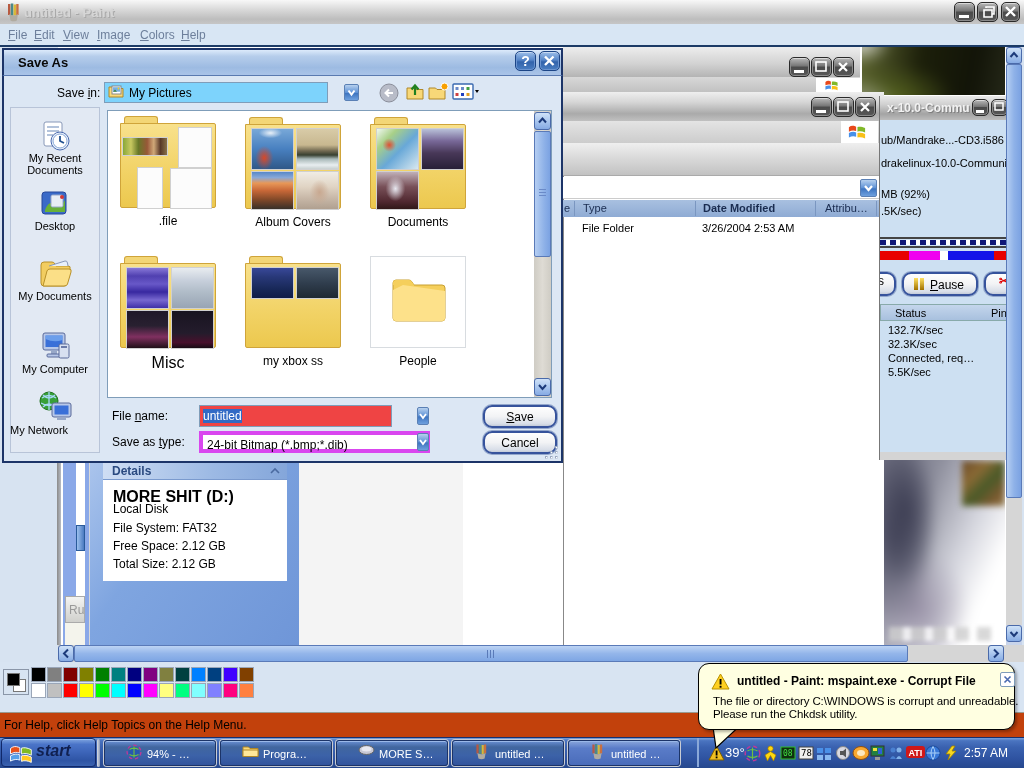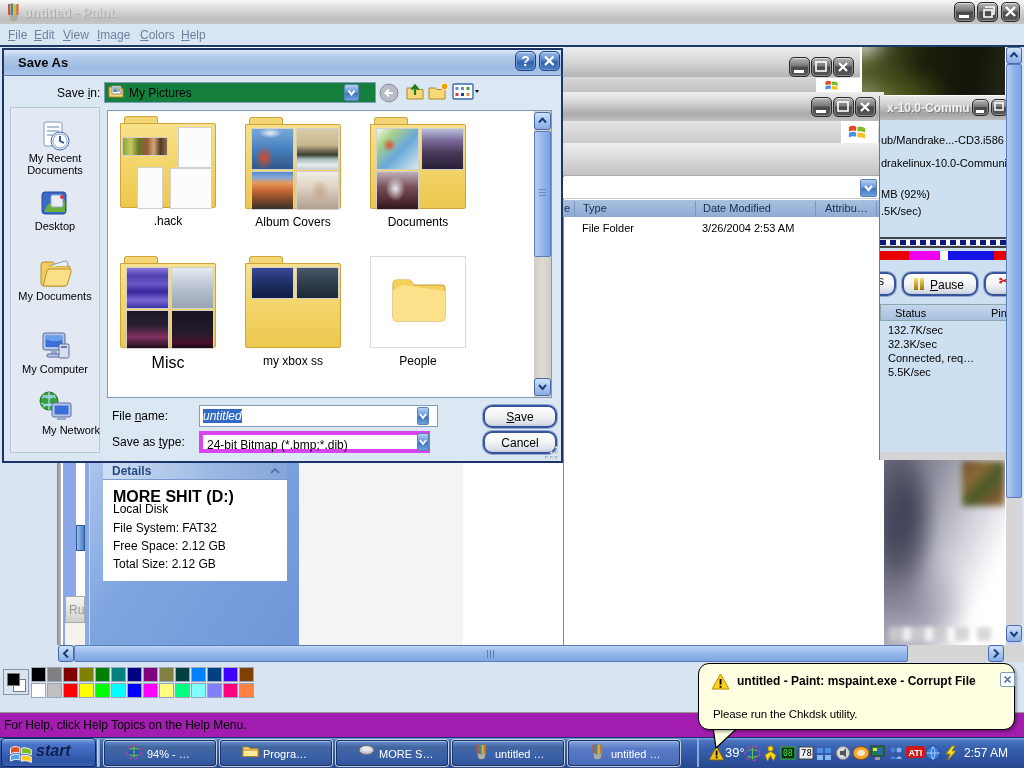--- a/index.html
+++ b/index.html
@@ -129,21 +129,21 @@
 <div class="a" style="left:563px;top:177px;width:321px;height:22px;background:#fff;border-bottom:1px solid #ccc;"></div>
 <div class="ca" style="left:860px;top:179px;width:17px;height:18px;">
     <svg width="15" height="16" viewBox="0 0 15 16">
       <path d="M4 6 L7.5 10 L11 6" fill="none" stroke="#fff" stroke-width="2.2"></path>
     </svg>
   </div>
 
 <div class="a" style="left:563px;top:200px;width:321px;height:17px;background:linear-gradient(180deg,#a8c0e0,#8fabd4);color:#1a2c50;">
   <span class="a" style="left:1px;top:2px;">e</span>
   <span class="a" style="left:20px;top:2px;">Type</span>
-  <span class="a" style="left:140px;top:2px;">Date Modified</span>
+  <span class="a" style="left:140px;top:2px;font-weight:bold;">Date Modified</span>
   <span class="a" style="left:262px;top:2px;">Attribu…</span>
   <div class="a" style="left:11px;top:1px;width:1px;height:15px;background:#7a96c0;"></div>
   <div class="a" style="left:132px;top:1px;width:1px;height:15px;background:#7a96c0;"></div>
   <div class="a" style="left:252px;top:1px;width:1px;height:15px;background:#7a96c0;"></div>
   <div class="a" style="left:313px;top:1px;width:1px;height:15px;background:#7a96c0;"></div>
 </div>
 <div class="a" style="left:582px;top:222px;">File Folder</div>
 <div class="a" style="left:702px;top:222px;">3/26/2004 2:53 AM</div>
 
 <div class="a" style="left:879px;top:96px;width:130px;height:364px;background:#cde0f2;border-left:1px solid #777;overflow:hidden;">
@@ -244,21 +244,21 @@
 <div class="a" style="left:2px;top:48px;width:561px;height:415px;background:#dce7f4;border:2px solid #1c3468;border-top:none;"></div>
 <div class="a" style="left:2px;top:48px;width:561px;height:28px;background:linear-gradient(180deg,#dceafb 0%,#b6cdeb 25%,#9dbbe2 70%,#aac4e8 100%);border:2px solid #1c3468;border-bottom:1px solid #5a7ab0;">
   <span class="a" style="left:14px;top:5px;font-size:13px;font-weight:bold;color:#0a0a0a;">Save As</span>
 </div>
 <div class="bb" style="left:515px;top:51px;font-size:14px;line-height:19px;">?</div>
 <div class="bb" style="left:539px;top:51px;"><svg width="19" height="18" viewBox="0 0 19 18">
       <path d="M5 4.5 L13.5 13 M13.5 4.5 L5 13" stroke="#fff" stroke-width="2.4"></path>
     </svg></div>
 
 <div class="a" style="left:57px;top:86px;font-size:12px;">Save <u>i</u>n:</div>
-<div class="a" style="left:104px;top:82px;width:272px;height:21px;background:#15803d;border:1px solid #7f9db9;">
+<div class="a" style="left:104px;top:82px;width:224px;height:21px;background:#7dd3fc;border:1px solid #7f9db9;">
   <span class="a" style="left:24px;top:3px;font-size:12px;">My Pictures</span>
 </div>
 <div class="a" style="left:108px;top:84px;" id="mypicicon"><svg width="17" height="15" viewBox="0 0 17 15">
       <path d="M1 3 L1 13 L15 13 L15 4.5 L7.5 4.5 L6 3 Z" fill="#f8d878" stroke="#b08828"></path>
       <rect x="4" y="2" width="9" height="8" fill="#fff" stroke="#888"></rect>
       <rect x="5" y="3.2" width="7" height="4.5" fill="#78b0e0"></rect>
       <path d="M5 7.7 L7 5.5 L9 7.7Z" fill="#408040"></path>
       <circle cx="10.5" cy="4.5" r=".9" fill="#f0d020"></circle>
     </svg></div>
 <div class="ca" style="left:344px;top:84px;width:15px;height:17px;">
@@ -322,34 +322,34 @@
       <rect x="22" y="16" width="6" height="2" fill="#6a7aa8"></rect>
     </svg></div>
 <div class="a" style="left:10px;top:363px;width:90px;text-align:center;font-size:11px;">My Computer</div>
 <div class="a" style="left:39px;top:391px;" id="pl5"><svg width="34" height="32" viewBox="0 0 34 32">
       <circle cx="10" cy="10" r="9" fill="#38a038" stroke="#207020"></circle>
       <path d="M3 7 Q10 2 17 7 M2 12 Q10 17 18 12 M10 1 L10 19 M4 4 Q10 10 16 4 M4 16 Q10 10 16 16" stroke="#a8d8f8" fill="none" stroke-width="1.3"></path>
       <rect x="13" y="12" width="19" height="14" rx="2" fill="#b8c8e8" stroke="#5a6a9a"></rect>
       <rect x="15.5" y="14.5" width="14" height="9" fill="#3a70d8"></rect>
       <rect x="18" y="26" width="9" height="3" fill="#98a8c8"></rect>
     </svg></div>
-<div class="a" style="left:10px;top:424px;width:90px;text-align:right;font-size:11px;">My Network</div>
+<div class="a" style="left:10px;top:424px;width:90px;text-align:left;font-size:11px;">My Network</div>
 
 <div class="a" style="left:107px;top:110px;width:445px;height:288px;background:#fff;border:1px solid #7f9db9;"></div>
 <div class="a" id="folders">
     <div style="position:absolute;left:120px;top:116px;width:96px;height:92px;">
     <div style="position:absolute;left:4px;top:0;width:34px;height:8px;background:#f3d676;border:1px solid #cfa43a;border-bottom:none;border-radius:3px 3px 0 0;"></div>
     <div style="position:absolute;left:0;top:7px;width:96px;height:85px;background:linear-gradient(180deg,#f8e18c 0%,#f2d367 55%,#ecc84e 100%);border:1px solid #cfa43a;border-radius:0 2px 2px 2px;">
         <div style="position:absolute;left:2px;top:14px;width:44px;height:17px;background:linear-gradient(90deg,#88a838 0%,#c8c860 18%,#687828 35%,#985838 55%,#d0a878 70%,#583828 85%,#887048 100%);box-shadow:0 0 0 1px #d0d0d0;"></div>
         <div style="position:absolute;left:58px;top:4px;width:32px;height:39px;background:#fcfcfc;box-shadow:0 0 0 1px #d0d0d0;"></div>
         <div style="position:absolute;left:17px;top:44px;width:24px;height:40px;background:#fcfcfc;box-shadow:0 0 0 1px #d0d0d0;"></div>
         <div style="position:absolute;left:50px;top:45px;width:40px;height:39px;background:#fcfcfc;box-shadow:0 0 0 1px #d0d0d0;"></div>
       </div>
   </div>
-  <div style="position:absolute;left:120px;top:214px;width:96px;text-align:center;font-size:12px;">.hack</div>
+  <div style="position:absolute;left:120px;top:214px;width:96px;text-align:center;font-size:12px;">.file</div>
     <div style="position:absolute;left:245px;top:117px;width:96px;height:92px;">
     <div style="position:absolute;left:4px;top:0;width:34px;height:8px;background:#f3d676;border:1px solid #cfa43a;border-bottom:none;border-radius:3px 3px 0 0;"></div>
     <div style="position:absolute;left:0;top:7px;width:96px;height:85px;background:linear-gradient(180deg,#f8e18c 0%,#f2d367 55%,#ecc84e 100%);border:1px solid #cfa43a;border-radius:0 2px 2px 2px;">
         <div style="position:absolute;left:6px;top:4px;width:41px;height:40px;background:radial-gradient(ellipse 12px 16px at 30% 72%, #d84828 0%, rgba(216,72,40,0) 75%), radial-gradient(ellipse 18px 8px at 45% 10%, #e8f0f8 0%, rgba(232,240,248,0) 65%), linear-gradient(180deg,#78a8d8 0%,#4880c0 50%,#305888 100%);box-shadow:0 0 0 1px #d0d0d0;"></div>
         <div style="position:absolute;left:51px;top:4px;width:41px;height:40px;background:linear-gradient(180deg,#d8cba8 0%,#c8b890 40%,#706850 55%,#384030 65%,#a8b8b8 75%,#e8eef0 90%,#c8d0d0 100%);box-shadow:0 0 0 1px #d0d0d0;"></div>
         <div style="position:absolute;left:6px;top:47px;width:41px;height:37px;background:linear-gradient(180deg,#5888c8 0%,#88a8d8 15%,#e89858 30%,#c86838 50%,#804828 75%,#383028 100%);box-shadow:0 0 0 1px #d0d0d0;"></div>
         <div style="position:absolute;left:51px;top:47px;width:41px;height:37px;background:radial-gradient(ellipse 13px 17px at 55% 55%, #c8a890 0%, rgba(200,168,144,0) 75%), linear-gradient(180deg,#f0ece4 0%,#e0d4c4 40%,#c8b8a8 70%,#b0a090 100%);box-shadow:0 0 0 1px #d0d0d0;"></div>
       </div>
   </div>
   <div style="position:absolute;left:245px;top:215px;width:96px;text-align:center;font-size:12px;">Album Covers</div>
@@ -396,21 +396,21 @@
       <path d="M4 9.5 L7.5 5.5 L11 9.5" fill="none" stroke="#1c3a7a" stroke-width="2"></path>
     </svg></div>
 <div class="a" style="left:534px;top:131px;width:17px;height:126px;background:linear-gradient(90deg,#b5cef2 0%,#8fb2e8 60%,#7ba2e2 100%);border:1px solid #5a7ab8;border-radius:2px;">
   <div style="position:absolute;left:4px;top:57px;width:7px;height:9px;background:repeating-linear-gradient(180deg,#6a8ac8 0 1px,transparent 1px 3px);"></div>
 </div>
 <div class="a" style="left:534px;top:378px;width:17px;height:18px;background:linear-gradient(180deg,#cfe2f8,#86abe4);border:1px solid #4a6aaa;border-radius:3px;"><svg width="15" height="16" viewBox="0 0 15 16">
       <path d="M4 6 L7.5 10 L11 6" fill="none" stroke="#1c3a7a" stroke-width="2"></path>
     </svg></div>
 
 <div class="a" style="left:112px;top:409px;font-size:12px;">File <u>n</u>ame:</div>
-<div class="a" style="left:199px;top:405px;width:239px;height:22px;background:#ffffff;border:1px solid #7f9db9;font-style:italic;">
+<div class="a" style="left:199px;top:405px;width:193px;height:22px;background:#ef4444;border:1px solid #7f9db9;">
   <span class="a" style="left:3px;top:3px;font-size:12px;background:#316ac5;color:#fff;">untitled</span>
 </div>
 <div class="ca" style="left:417px;top:407px;width:12px;height:18px;">
     <svg width="10" height="16" viewBox="0 0 10 16">
       <path d="M2 6 L5 10 L8 6" fill="none" stroke="#fff" stroke-width="1.8"></path>
     </svg>
   </div>
 <div class="a" style="left:112px;top:435px;font-size:12px;">Save as <u>t</u>ype:</div>
 <div class="a" style="left:199px;top:431px;width:231px;height:22px;background:#fff;border:4px solid #d946ef;">
   <span class="a" style="left:4px;top:3px;font-size:12px;">24-bit Bitmap (*.bmp;*.dib)</span>
@@ -470,21 +470,21 @@
     <div style="position:absolute;left:80px;top:16px;width:15px;height:15px;background:#00ffff;border:1px solid #9aa6b8;"></div>
     <div style="position:absolute;left:96px;top:16px;width:15px;height:15px;background:#0000ff;border:1px solid #9aa6b8;"></div>
     <div style="position:absolute;left:112px;top:16px;width:15px;height:15px;background:#ff00ff;border:1px solid #9aa6b8;"></div>
     <div style="position:absolute;left:128px;top:16px;width:15px;height:15px;background:#ffff80;border:1px solid #9aa6b8;"></div>
     <div style="position:absolute;left:144px;top:16px;width:15px;height:15px;background:#00ff80;border:1px solid #9aa6b8;"></div>
     <div style="position:absolute;left:160px;top:16px;width:15px;height:15px;background:#80ffff;border:1px solid #9aa6b8;"></div>
     <div style="position:absolute;left:176px;top:16px;width:15px;height:15px;background:#8080ff;border:1px solid #9aa6b8;"></div>
     <div style="position:absolute;left:192px;top:16px;width:15px;height:15px;background:#ff0080;border:1px solid #9aa6b8;"></div>
     <div style="position:absolute;left:208px;top:16px;width:15px;height:15px;background:#ff8040;border:1px solid #9aa6b8;"></div>
   </div>
-<div class="a" style="left:0;top:712px;width:1024px;height:34px;background:#a21caf;border-top:1px solid #9a9a90;padding-left:48px;">
+<div class="a" style="left:0;top:712px;width:1024px;height:34px;background:#c2410c;border-top:1px solid #9a9a90;padding-left:48px;">
   <span class="a" style="left:4px;top:5px;font-size:12px;">For Help, click Help Topics on the Help Menu.</span>
 </div>
 
 <div class="a" style="left:0;top:737px;width:1024px;height:31px;background:linear-gradient(180deg,#7aa1dc 0%,#4a74c0 9%,#3a62b0 30%,#2e52a0 70%,#26488e 100%);border-top:1px solid #16306e;"></div>
 
 <div class="a" style="left:1px;top:738px;width:95px;height:29px;border-radius:4px;border:1px solid #10286a;background:linear-gradient(180deg,#7fa5e0 0%,#4a74c8 20%,#3c64b8 50%,#2e54a4 80%,#3a62b0 100%);box-shadow:inset 0 1px 0 #9cc0f0;">
   <span class="a" style="left:34px;top:3px;font-size:16px;font-weight:bold;font-style:italic;color:#102050;">start</span>
   <svg class="a" style="left:7px;top:4px;" width="24" height="21" viewBox="0 0 24 21" id="startflag">
     <path d="M1.5 5.5 C4 3.4 6.5 3 9.5 4.2 L10.8 4.7 L10.8 10 C7.8 8.9 4.8 9.2 1.5 11 Z" fill="#e8501a" stroke="#fff" stroke-width="0.9"></path>
     <path d="M12.4 5.2 C15 4.3 18 4.6 22.3 6.7 L22.3 12.2 C18.6 10.4 15.4 10.1 12.4 11.1 Z" fill="#80ba22" stroke="#fff" stroke-width="0.9"></path>
@@ -610,14 +610,15 @@
 <div class="a" style="left:698px;top:663px;width:317px;height:67px;background:#ffffe1;border:1px solid #000;border-radius:11px;box-shadow:2px 2px 3px rgba(0,0,0,.3);">
   <svg class="a" style="left:12px;top:9px;" width="19" height="17" viewBox="0 0 19 17">
       <path d="M9.5 1 L18 16 L1 16 Z" fill="#ffd020" stroke="#b89000" stroke-width="1"></path>
       <rect x="8.6" y="6" width="1.9" height="5.5" fill="#000"></rect>
       <rect x="8.6" y="12.8" width="1.9" height="1.9" fill="#000"></rect>
     </svg>
   <div class="a" style="left:38px;top:10px;font-size:12px;font-weight:bold;">untitled - Paint: mspaint.exe - Corrupt File</div>
   <div class="a" style="left:301px;top:8px;width:15px;height:15px;border:1px solid #7f9db9;border-radius:2px;background:#fff;"><svg width="13" height="13" viewBox="0 0 13 13">
         <path d="M3.5 3.5 L9.5 9.5 M9.5 3.5 L3.5 9.5" stroke="#4a6ab0" stroke-width="1.6"></path>
       </svg></div>
+  <div class="a" style="left:14px;top:31px;font-size:11.5px;white-space:nowrap;letter-spacing:-0.1px;">The file or directory C:\WINDOWS is corrupt and unreadable.</div>
   <div class="a" style="left:14px;top:44px;font-size:11.5px;white-space:nowrap;letter-spacing:-0.1px;">Please run the Chkdsk utility.</div>
 </div>
 
 </body></html>

